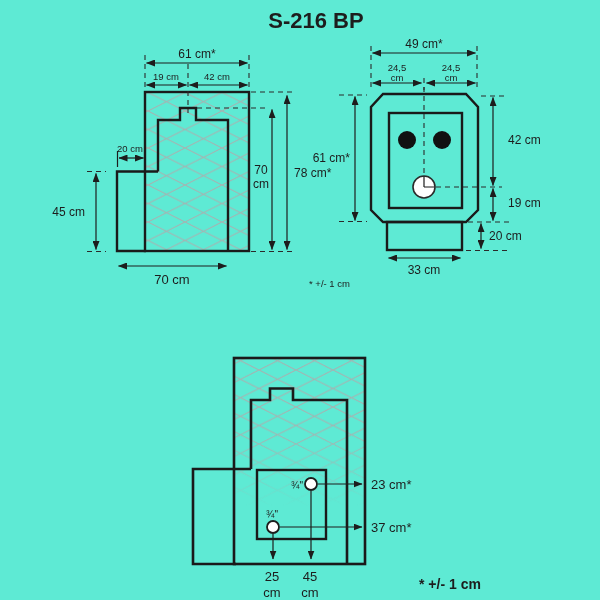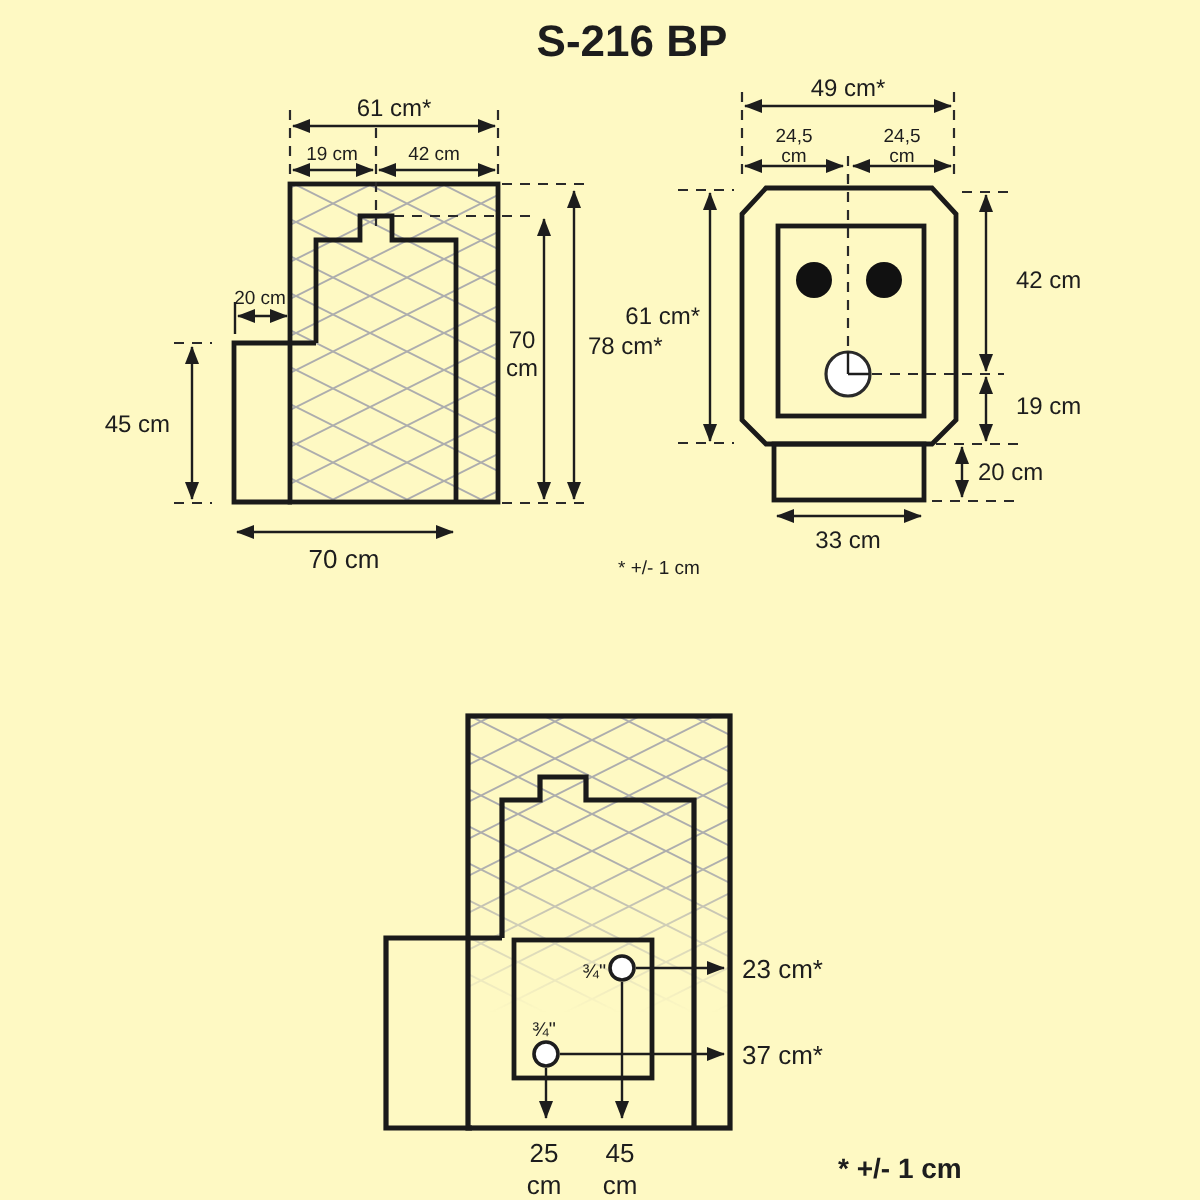--- a/index.html
+++ b/index.html
@@ -1,16 +1,16 @@
 <!DOCTYPE html>
 <html><head>
 <meta charset="utf-8">
 <style>
   html,body{margin:0;padding:0;background:#ffffff;}
-  .canvas{position:relative;width:600px;height:600px;background:#fef9c3;overflow:hidden;
+  .canvas{position:relative;width:600px;height:600px;background:#5eead4;overflow:hidden;
           font-family:"Liberation Sans", sans-serif;}
   svg{display:block;}
   text{font-family:"Liberation Sans", sans-serif; fill:#1d1d1d;}
   .outline{fill:none;stroke:#1a1a1a;stroke-width:2.4;stroke-linejoin:miter;}
   .outline-b{fill:none;stroke:#1a1a1a;stroke-width:2.6;stroke-linejoin:miter;}
   .thin{fill:none;stroke:#1d1d1d;stroke-width:1.2;}
   .dash{fill:none;stroke:#2a2a2a;stroke-width:1.1;stroke-dasharray:5 4;}
   .knob{fill:#ffffff;stroke:#2a2a2a;stroke-width:1.6;}
   .conn{fill:#ffffff;stroke:#1d1d1d;stroke-width:1.8;}
   .t12{font-size:12px;}

